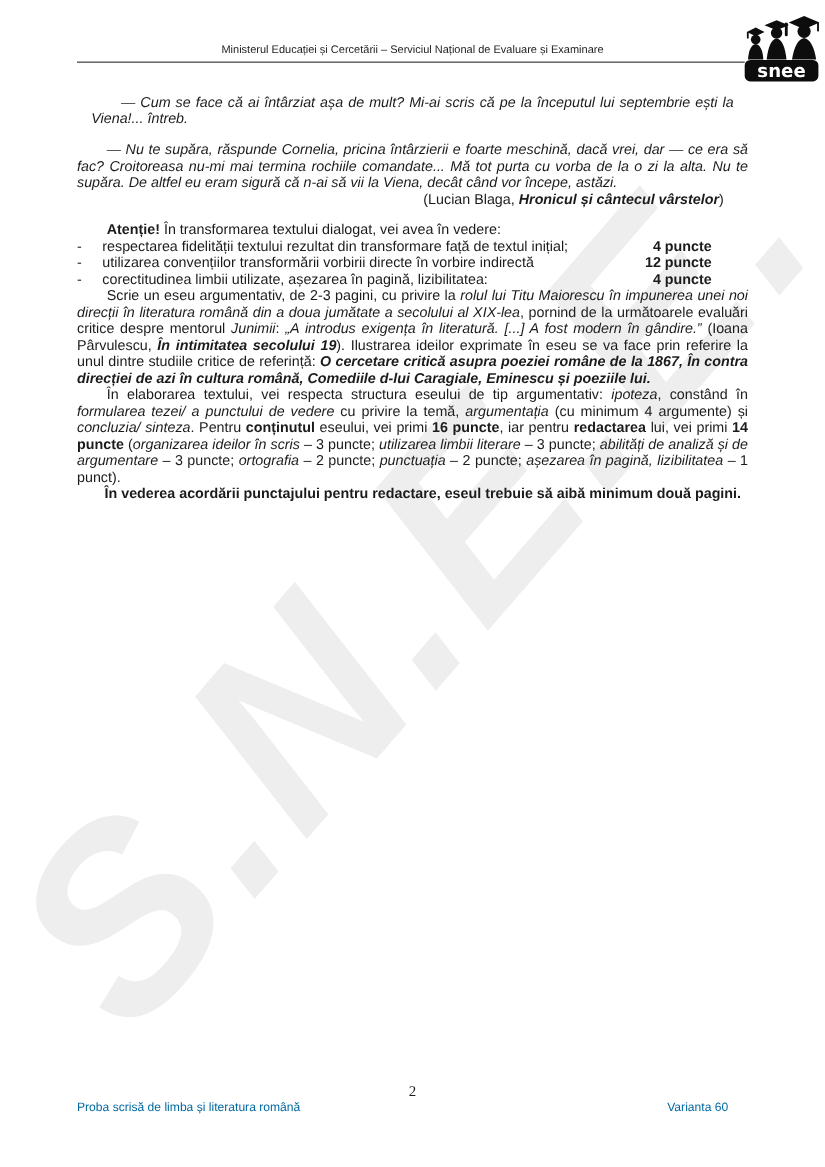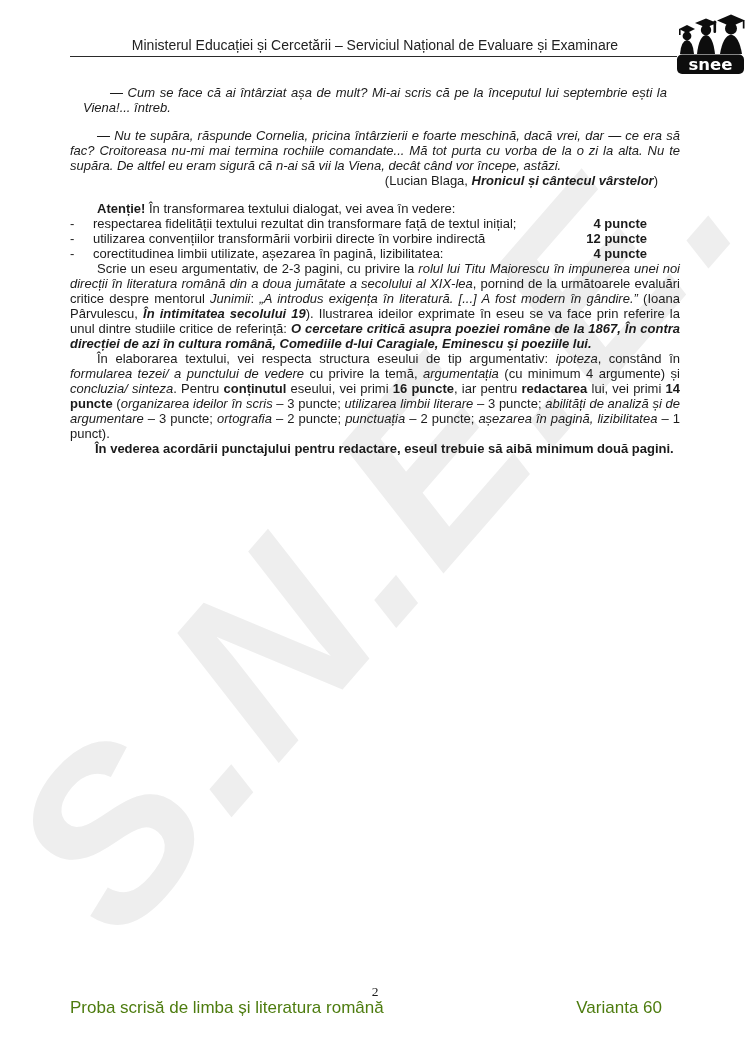--- a/index.html
+++ b/index.html
@@ -4,21 +4,21 @@
 <style>
   html,body { margin:0; padding:0; background:#ffffff; }
   .page {
     position:relative; width:750px; height:1061px; overflow:hidden;
     background:#ffffff; color:#1b1b1b;
     font-family:"Liberation Sans", sans-serif; font-size:13px; line-height:15px;
   }
   
   .hdr-title {
     position:absolute; top:38px; left:70px; width:610px;
-    text-align:center; font-size:14px; color:#222;
+    text-align:center; font-size:10px; color:#222;
   }
   .hdr-rule { position:absolute; top:56px; left:70px; width:607px; height:0; border-top:1.6px solid #2a2a2a; }
   .logo { position:absolute; top:12px; left:676px; width:70px; height:63px; }
   
   .watermark {
     position:absolute; left:50%; top:528px; z-index:0;
     transform:translate(-50%,-50%) rotate(-49deg);
     font-size:235px; font-weight:bold; font-style:italic; letter-spacing:8px;
     color:#eeeeee; white-space:nowrap; user-select:none;
   }
@@ -35,21 +35,21 @@
   .subject-heading { font-weight:bold; text-indent:27px; margin-top:14px; margin-bottom:18px; }
   .essay-p1 { margin-bottom:6px; }
   .note { font-weight:bold; text-indent:25px; }
   
   .page-number {
     position:absolute; top:984px; left:0; width:750px; text-align:center; z-index:1;
     font-family:"Liberation Serif", serif; font-size:13.5px;
   }
   .footer-row {
     position:absolute; top:1000px; left:70px; width:592px; z-index:1;
-    display:flex; justify-content:space-between; font-size:17px; color:#4d7c0f;
+    display:flex; justify-content:space-between; font-size:11px; color:#0369a1;
   }
 </style>
 </head>
 <body>
 
 <div class="page">
 
   <div class="watermark">S.N.E.E.</div>
 
   <div class="hdr-title">Ministerul Educației și Cercetării – Serviciul Național de Evaluare și Examinare</div>

